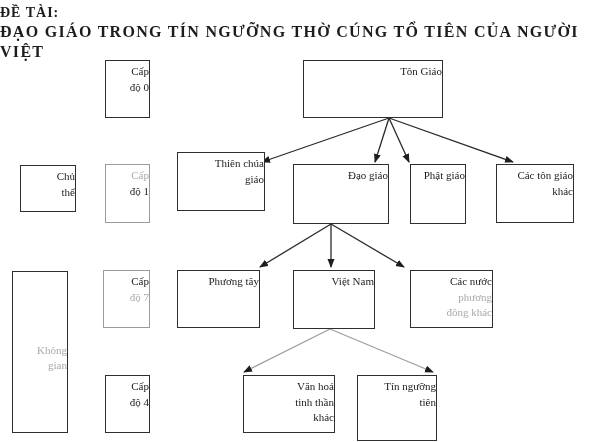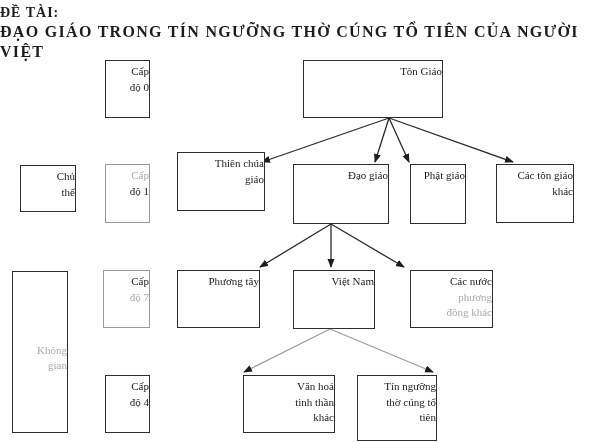--- a/index.html
+++ b/index.html
@@ -114,17 +114,16 @@
   </div>
 
   <div class="box" style="left:243px;top:375px;width:92px;height:58px">
     <div>Văn hoá</div>
     <div>tinh thần</div>
     <div>khác</div>
   </div>
 
   <div class="box" style="left:357px;top:375px;width:80px;height:66px">
     <div>Tín ngưỡng</div>
-    <div>thờ cúng tổ</div>
     <div>tiên</div>
   </div>
 
 </div>
 
 </body></html>

